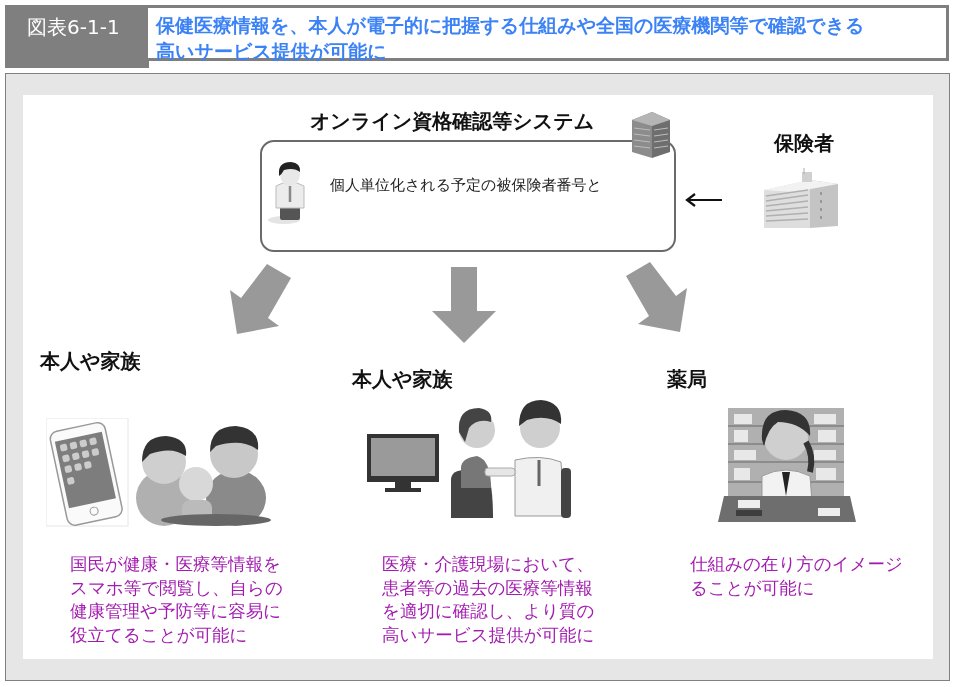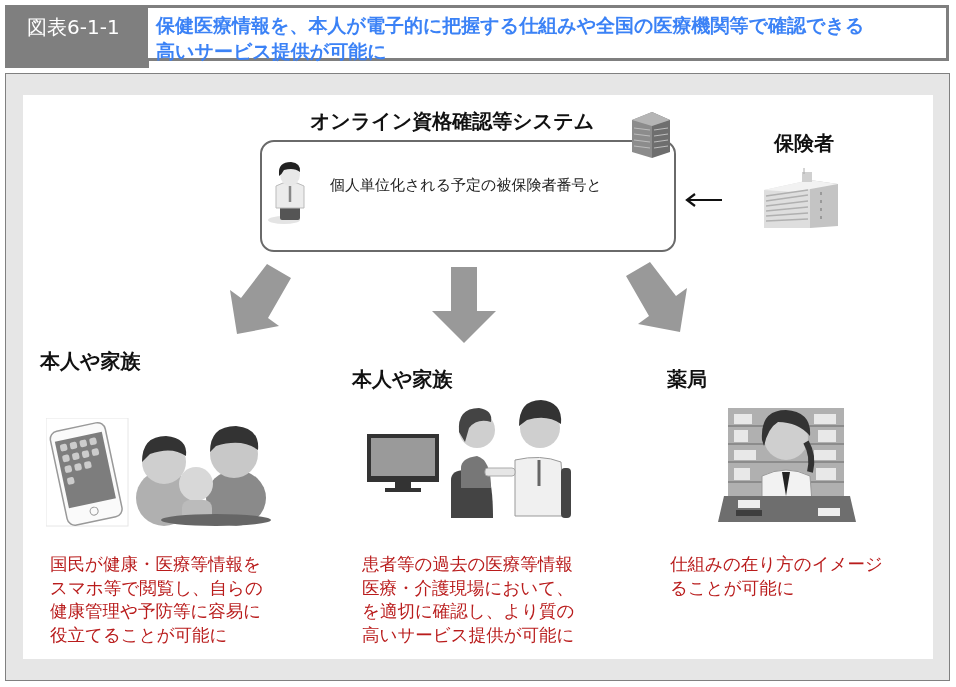--- a/index.html
+++ b/index.html
@@ -16,21 +16,21 @@
 
   .sys-title { position:absolute; left:282px; top:108px; width:340px; text-align:center;
                font-size:20px; font-weight:bold; color:#111; }
   .sys-box { position:absolute; left:260px; top:140px; width:416px; height:112px; border:2.5px solid #6a6a6a;
              border-radius:14px; box-sizing:border-box; background:#fff; }
   .sys-text { position:absolute; left:330px; top:175px; font-size:15px; line-height:21px; color:#222; }
   .insurer-label { position:absolute; left:762px; top:130px; font-size:20px; font-weight:bold; color:#111;margin-left:12px; }
   .left-arrow { position:absolute; left:684px; top:193px; }
 
   .section-title { position:absolute; font-size:20px; font-weight:bold; color:#111; }
-  .desc { position:absolute; font-size:17.5px; line-height:23.5px; color:#b91c1c; }
+  .desc { position:absolute; font-size:17.5px; line-height:23.5px; color:#a21caf;margin-left:20px; }
   svg { display:block; }
 </style>
 </head>
 <body>
 
 <div class="hdr-label">図表6-1-1</div>
 <div class="hdr-title">
   <div>保健医療情報を、本人が電子的に把握する仕組みや全国の医療機関等で確認できる</div>
   <div>高いサービス提供が可能に</div>
 </div>
@@ -163,22 +163,22 @@
   <path d="M94 34 Q92 10 114 10 Q128 12 126 24 Q112 20 104 30 L100 44 Z" fill="#444"></path>
 
   <path d="M150 62 Q176 56 196 64 L200 118 L150 118 Z" fill="#f0f0f0" stroke="#999"></path>
   <line x1="174" y1="62" x2="174" y2="88" stroke="#666" stroke-width="3"></line>
   <circle cx="175" cy="30" r="20" fill="#cfcfcf"></circle>
   <path d="M154 28 Q154 2 176 2 Q198 4 196 26 Q182 16 162 22 Z" fill="#333"></path>
   <rect x="120" y="70" width="30" height="8" rx="3" fill="#e6e6e6" stroke="#aaa"></rect>
   <rect x="196" y="70" width="10" height="50" rx="4" fill="#444"></rect>
 </svg>
 <div class="desc" style="left:362px;top:553px">
+  <div>医療・介護現場において、</div>
   <div>患者等の過去の医療等情報</div>
-  <div>医療・介護現場において、</div>
   <div>を適切に確認し、より質の</div>
   <div>高いサービス提供が可能に</div>
 </div>
 
 <div class="section-title" style="left:667px;top:366px">薬局</div>
 <svg style="position:absolute;left:718px;top:406px" width="140" height="122" viewBox="0 0 140 122">
 
   <rect x="10" y="2" width="116" height="92" fill="#b0b0b0"></rect>
   <g fill="#e8e8e8">
     <rect x="16" y="8" width="18" height="10"></rect>

